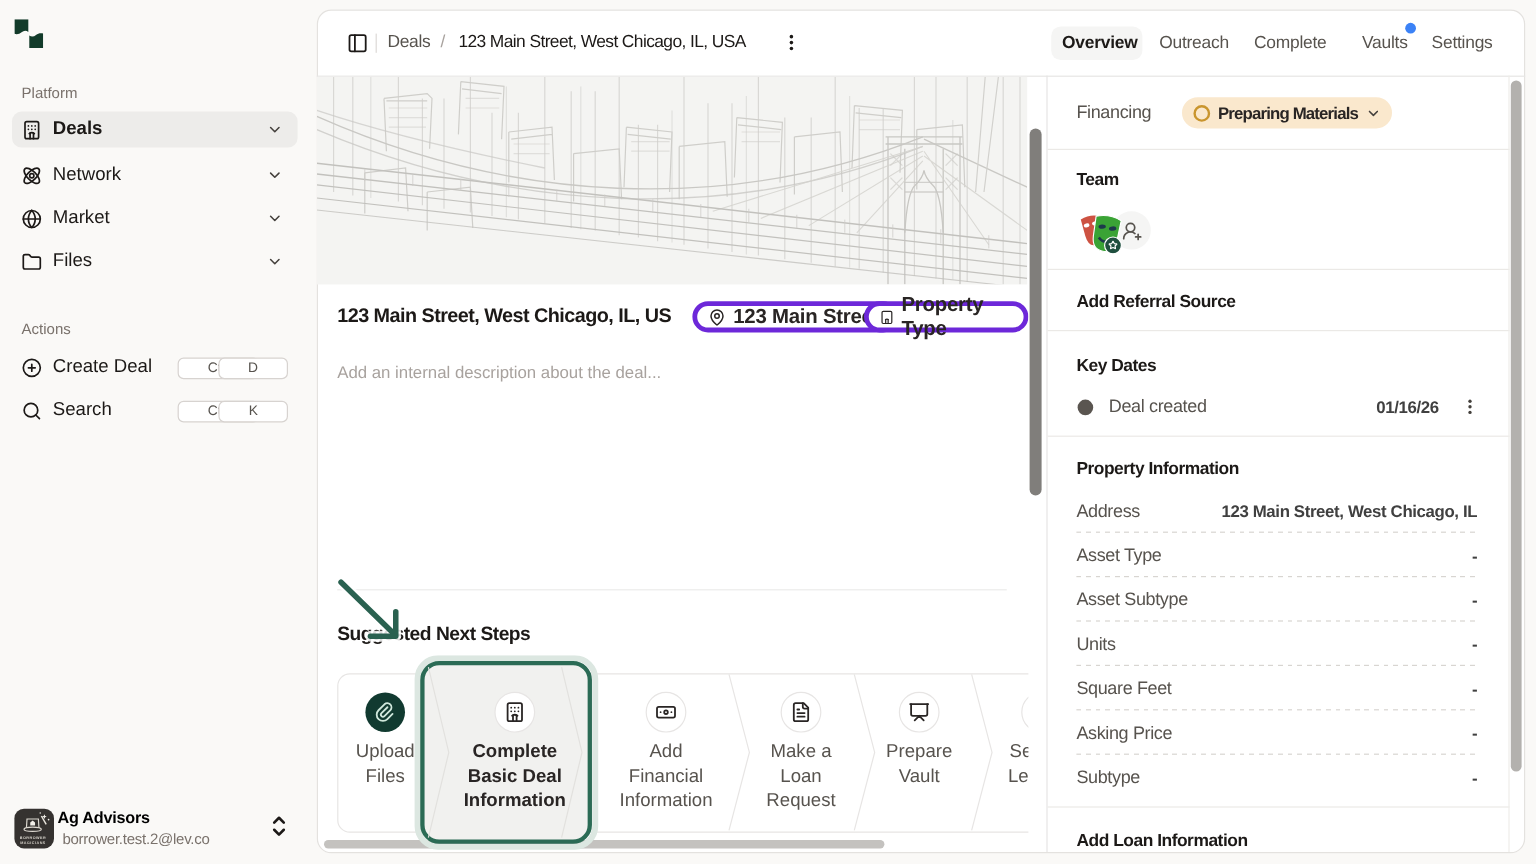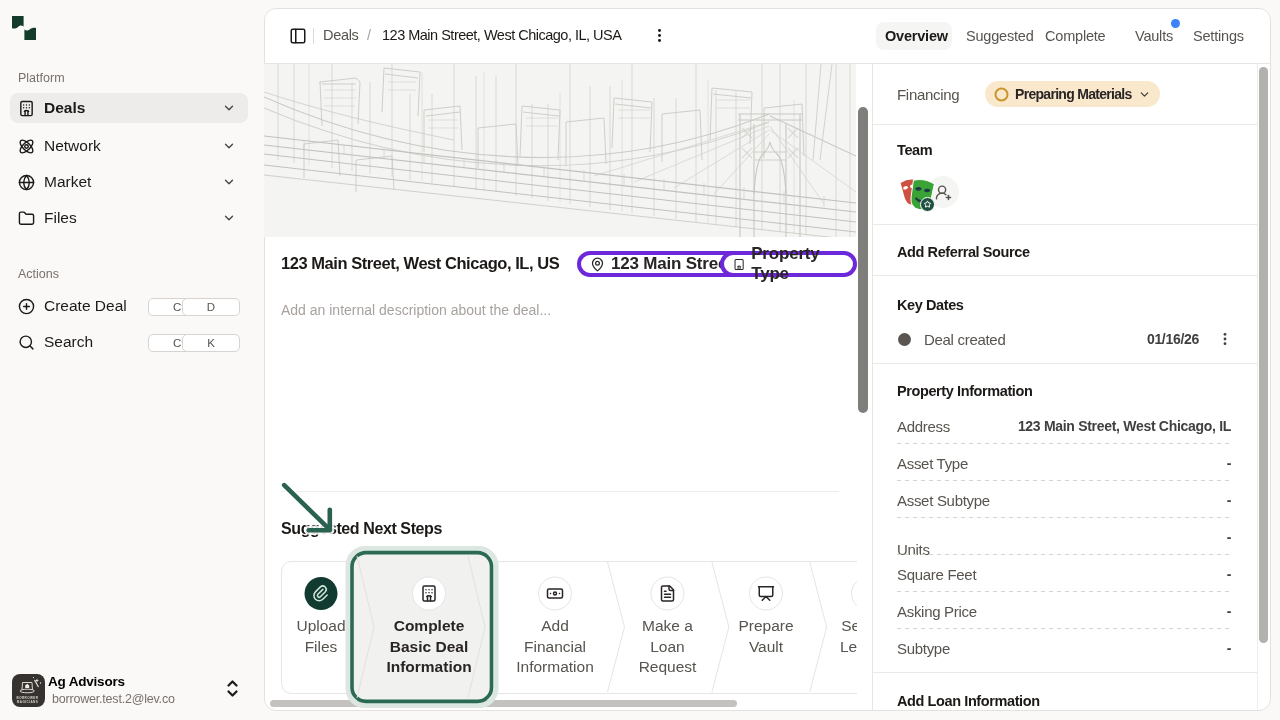--- a/index.html
+++ b/index.html
@@ -155,21 +155,21 @@
     <div class="abs" style="left:103px;top:19px;font-size:14.5px;color:#a8a29e">/</div>
     <div class="abs" style="left:118px;top:19px;font-size:14.5px;font-weight:400;color:#1c1917;letter-spacing:-0.5px">123 Main Street, West Chicago, IL, USA</div>
     <svg class="abs" style="left:387px;top:19px" width="17" height="17" viewBox="0 0 24 24" fill="#1c1917">
         <circle cx="12" cy="5" r="2.1"></circle>
         <circle cx="12" cy="12" r="2.1"></circle>
         <circle cx="12" cy="19" r="2.1"></circle>
       </svg>
 
     <div class="abs" style="left:612px;top:14px;width:76px;height:28px;background:#f5f5f4;border-radius:8px"></div>
     <div class="tab" style="left:621px;color:#1c1917;font-weight:700">Overview</div>
-    <div class="tab" style="left:702px">Suggested</div>
+    <div class="tab" style="left:702px">Outreach</div>
     <div class="tab" style="left:781px">Complete</div>
     <div class="tab" style="left:871px">Vaults</div>
     <div class="abs" style="left:906.5px;top:10.5px;width:9px;height:9px;border-radius:50%;background:#3b82f6"></div>
     <div class="tab" style="left:929px">Settings</div>
   </div>
 
   <div id="maincol">
     <div id="hero" style="top:1px">
       <svg width="592" height="173" viewBox="0 0 592 173">
         <rect width="592" height="173" fill="#f4f4f2"></rect>
@@ -414,21 +414,21 @@
     <div class="rhead" style="top:328px">Property Information</div>
     <div class="rlab" style="top:363px">Address</div>
     <div class="rval" style="top:363px">123 Main Street, West Chicago, IL</div>
     <div class="dsep" style="top:380px"></div>
     <div class="rlab" style="top:400px">Asset Type</div>
       <div class="rval" style="top:400px">-</div>
     <div class="dsep" style="top:417px"></div>
     <div class="rlab" style="top:437px">Asset Subtype</div>
       <div class="rval" style="top:437px">-</div>
     <div class="dsep" style="top:454px"></div>
-    <div class="rlab" style="top:486px">Units</div>
+    <div class="rlab" style="top:474px">Units</div>
       <div class="rval" style="top:474px">-</div>
     <div class="dsep" style="top:491px"></div>
     <div class="rlab" style="top:511px">Square Feet</div>
       <div class="rval" style="top:511px">-</div>
     <div class="dsep" style="top:528px"></div>
     <div class="rlab" style="top:548px">Asking Price</div>
       <div class="rval" style="top:548px">-</div>
     <div class="dsep" style="top:565px"></div>
     <div class="rlab" style="top:585px">Subtype</div>
       <div class="rval" style="top:585px">-</div>

